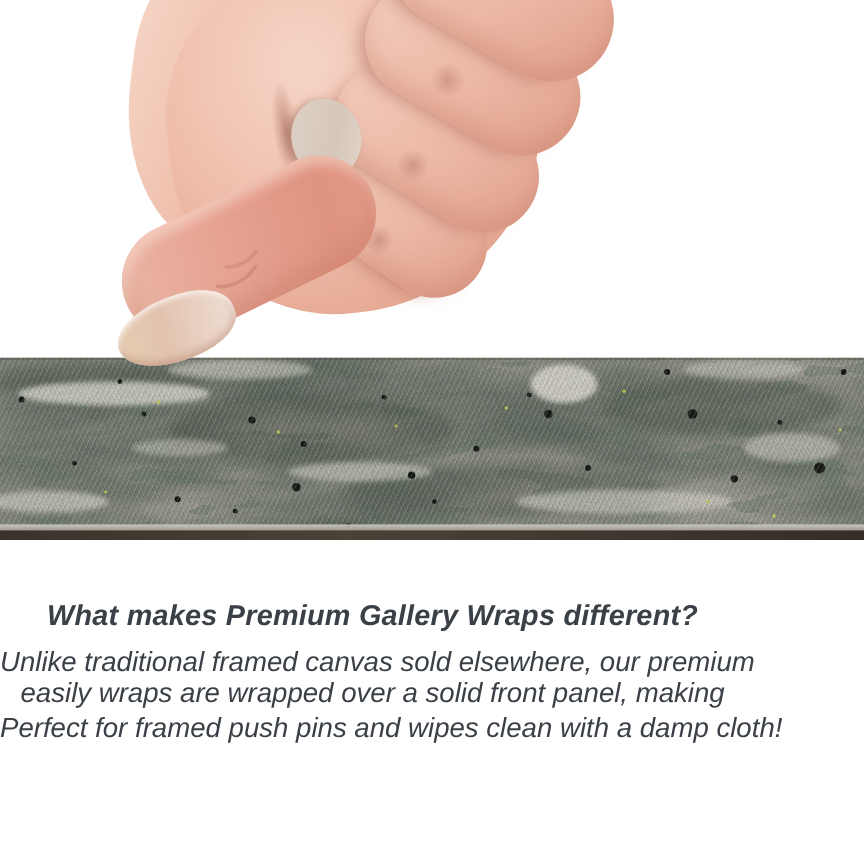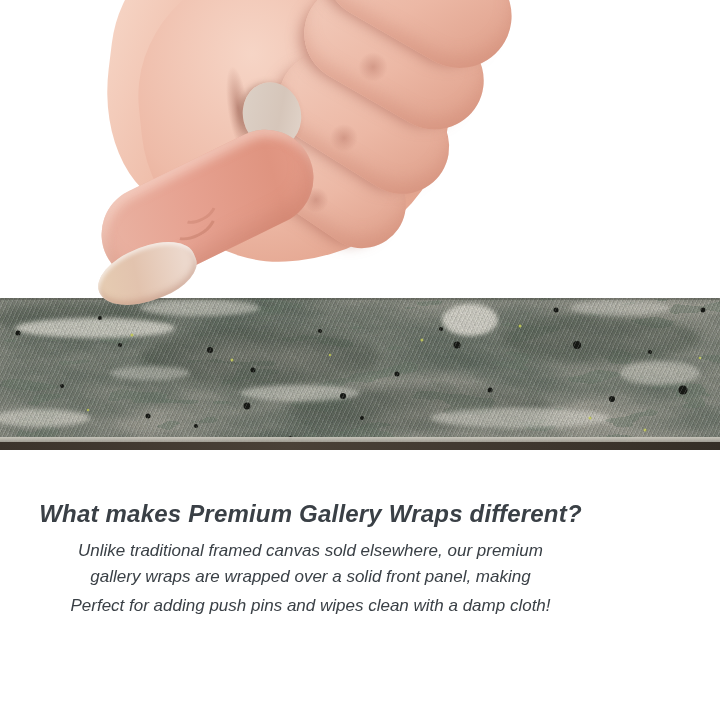--- a/index.html
+++ b/index.html
@@ -55,21 +55,21 @@
   .strip-top{position:absolute;left:0;top:0;width:100%;height:2px;background:rgba(70,72,64,.35);z-index:3;}
   .strip-bevel{position:absolute;left:0;bottom:7px;width:100%;height:6px;z-index:3;
     background:linear-gradient(#cfccc2,#99958b);opacity:.92;}
   .strip-edge{position:absolute;left:0;bottom:0;width:100%;height:8px;z-index:4;
     background:linear-gradient(90deg,#3b332b,#4a4137 40%,#3e362e 75%,#352e26);}
 
   
   .copy{position:absolute;left:0;top:497px;width:621px;text-align:center;
     color:#3a4046;font-style:italic;z-index:5;}
   .copy h1{font-size:24px;line-height:34px;font-weight:700;margin:0 0 7px;letter-spacing:.2px;}
-  .copy .line{font-size:17px;line-height:26px;font-weight:400;white-space:nowrap;}
+  .copy .line{font-size:23px;line-height:26px;font-weight:400;white-space:nowrap;}
   .copy .line-last{margin-top:3px;}
 </style>
 </head>
 <body>
 
 <div class="stage">
 
   <div class="photo">
 
     <div class="hand">
@@ -190,17 +190,17 @@
       <div class="weave"></div>
       <div class="strip-top"></div>
       <div class="strip-bevel"></div>
       <div class="strip-edge"></div>
     </div>
   </div>
 
   <div class="copy">
     <h1>What makes Premium Gallery Wraps different?</h1>
     <div class="line">Unlike traditional framed canvas sold elsewhere, our premium</div>
-    <div class="line">gallery wraps are wrapped over a solid front panel, making</div>
-    <div class="line line-last">Perfect for adding push pins and wipes clean with a damp cloth!</div>
+    <div class="line">easily wraps are wrapped over a solid front panel, making</div>
+    <div class="line line-last">Perfect for framed push pins and wipes clean with a damp cloth!</div>
   </div>
 
 </div>
 
 </body></html>

